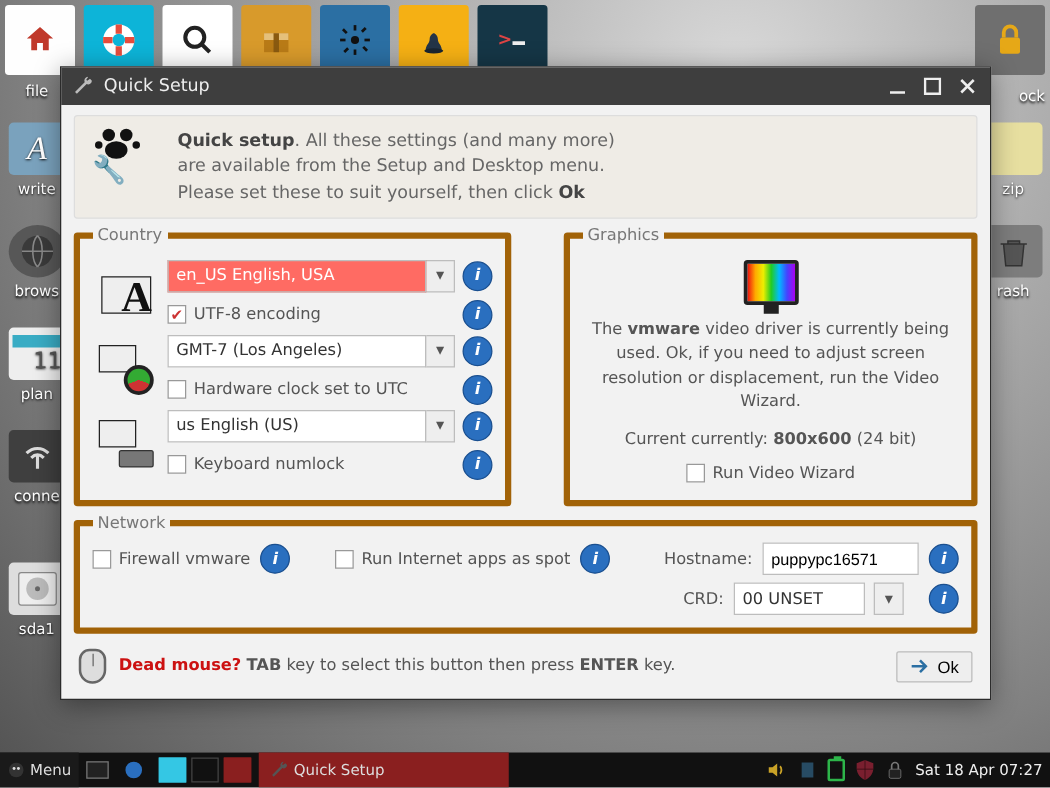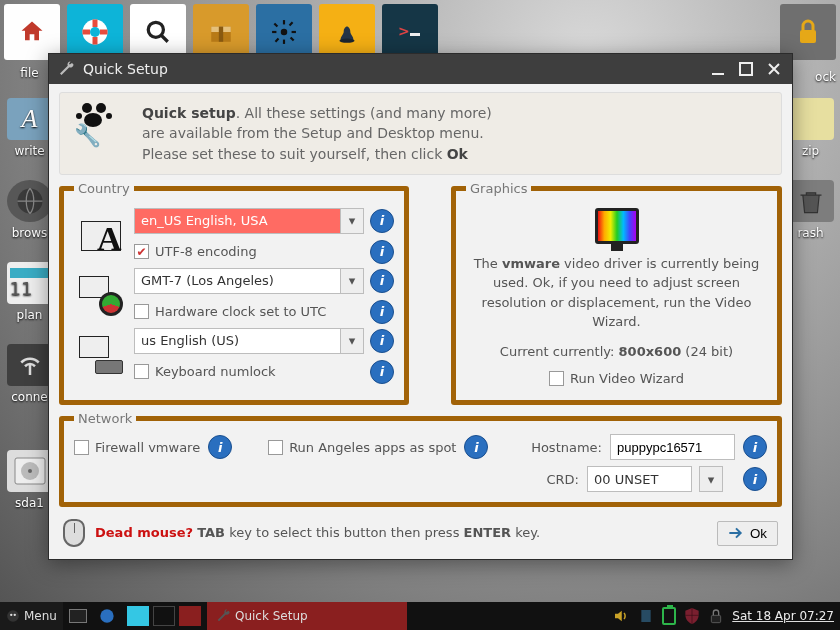--- a/index.html
+++ b/index.html
@@ -113,21 +113,21 @@
     background:#111; display:flex; align-items:stretch; color:#ddd;
     font-size:12px;
   }
   .taskbar .tbitem { display:flex; align-items:center; padding:0 6px; gap:4px; }
   .taskbar .menu-btn { background:#1a1a1a; }
   .taskbar .deskswitch span { width:22px;height:20px;border:1px solid #444;display:inline-block; }
   .taskbar .deskswitch span.active { background:#34c7e4; border-color:#34c7e4;}
   .taskbar .deskswitch span.red { background:#8a1f1f; border-color:#8a1f1f;}
   .taskbar .acttask { flex: 0 0 200px; background:#8a1f1f; color:#ddd; padding-left:8px; }
   .taskbar .wrench { color:#444; }
-  .taskbar .tray { margin-left:auto; display:flex; align-items:center; gap:8px; padding:0 6px;text-decoration:underline; }
+  .taskbar .tray { margin-left:auto; display:flex; align-items:center; gap:8px; padding:0 6px; }
   .battery { width:14px;height:18px;border:2px solid #2db54a;border-radius:2px;position:relative; }
   .battery::before{content:"";position:absolute;left:3px;top:-4px;width:6px;height:3px;background:#2db54a;}
   .shield svg { display:block; }
 
   .pawicon{position:relative;width:50px;height:40px;flex-shrink:0}
   .pawicon .ball{position:absolute;background:#111;border-radius:50%}
   .pawicon .b1{width:10px;height:10px;left:8px;top:0}
   .pawicon .b2{width:10px;height:10px;left:22px;top:0}
   .pawicon .b3{width:6px;height:6px;left:2px;top:10px}
   .pawicon .b4{width:6px;height:6px;left:32px;top:10px}
@@ -231,21 +231,21 @@
           <circle cx="12" cy="12" r="10" fill="#3a3a3a"></circle>
           <path d="M2 12h20M12 2c4 4 4 16 0 20M12 2c-4 4-4 16 0 20" stroke="#888" fill="none"></path>
         </svg>
       </div>
       <span>brows</span>
     </div>
   <div class="deskicon" style="left:2px; top:262px">
       <div class="deskiconbox" style="background:#eee">
         <div style="width:40px">
           <div style="background:#39acc4;height:10px"></div>
-          <div style="font-size:18px;color:#555;text-align:left">11</div>
+          <div style="font-size:18px;color:#555;text-align:right">11</div>
         </div>
       </div>
       <span>plan</span>
     </div>
   <div class="deskicon" style="left:2px; top:344px">
       <div class="deskiconbox" style="background:#3f3f3f">
         <svg width="30" height="30" viewBox="0 0 24 24">
           <path d="M12 20v-8M5 10c4-4 10-4 14 0M8 13c2.5-2.5 5.5-2.5 8 0" stroke="#ddd" stroke-width="2" fill="none"></path>
         </svg>
       </div>
@@ -421,21 +421,21 @@
         <legend>Network</legend>
         <div class="netrow" style="margin-bottom:6px">
           <label class="chk">
               <span class="chkbox"></span>
               <span>Firewall vmware</span>
             </label>
           <div class="info">i</div>
           <div style="width:20px"></div>
           <label class="chk">
               <span class="chkbox"></span>
-              <span>Run Angeles apps as spot</span>
+              <span>Run Internet apps as spot</span>
             </label>
           <div class="info">i</div>
           <div style="flex:1"></div>
           <span style="color:#555">Hostname:</span>
           <input class="hostinp" value="puppypc16571" style="">
           <div class="info">i</div>
         </div>
         <div class="netrow" style="justify-content:flex-end">
           <span style="color:#555">CRD:</span>
           <div class="sel" style="flex:0 0 105px">

